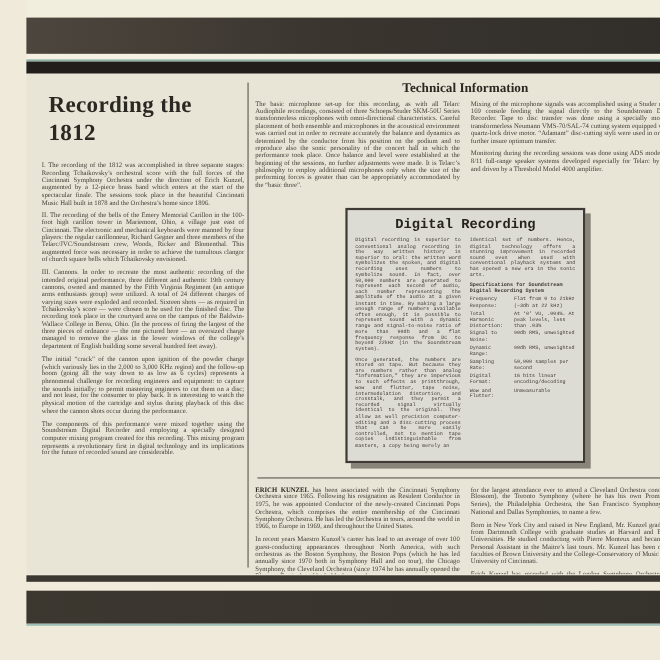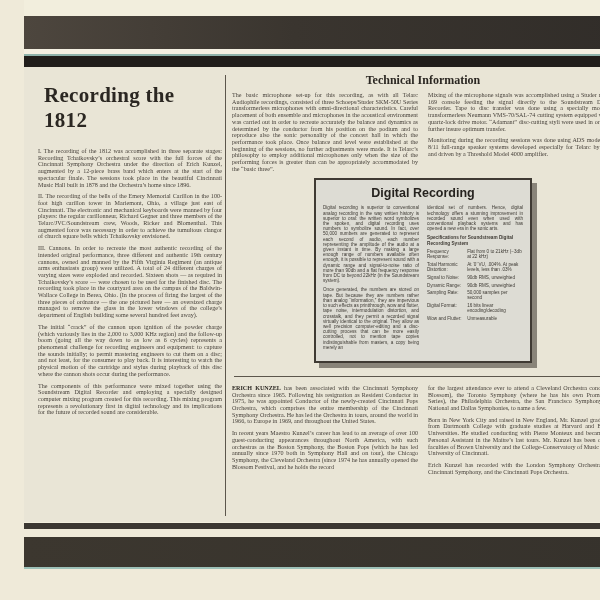--- a/index.html
+++ b/index.html
@@ -15,23 +15,23 @@
   .page{height:455px;background:#e9e5d6;position:relative;overflow:hidden;}
   .vdivider{position:absolute;left:201px;top:8px;bottom:6px;width:1px;background:#5c564c;}
   .leftcol{position:absolute;left:14px;top:16px;width:184px;}
   .main-title{font-size:21px;font-weight:bold;color:#2b2722;letter-spacing:.3px;margin:0 0 15px 6px;}
   p.body{font-size:6.1px;line-height:6.7px;text-align:justify;margin:0 0 5px 0;}
   .rightregion{position:absolute;left:208px;right:10px;top:2px;}
   .tech-heading{font-size:12px;font-weight:bold;color:#2b2722;text-align:center;margin:4px 0 4px 0;}
   .twocol{display:flex;gap:10px;}
   .twocol .col{flex:1;}
   
-  .dbox{width:200px;margin:1px auto 0;background:#dddcd4;border:2px solid #3f3a33;
+  .dbox{width:200px;margin:12px auto 0;background:#dddcd4;border:2px solid #3f3a33;
         box-shadow:5px 5px 0 rgba(58,53,46,.55);padding:5px 7px 7px;
-        font-family:Liberation Sans, sans-serif;color:#3e3a34;}
+        font-family:Liberation Mono, monospace;color:#3e3a34;}
   .dbox-title{font-size:12.5px;font-weight:bold;text-align:center;color:#26231f;margin:1px 0 5px;}
   .dbox-cols{display:flex;gap:8px;}
   .dbox-cols .col{flex:1;}
   p.boxtext{font-size:4.6px;line-height:5.2px;text-align:justify;margin:0 0 4px 0;}
   .specs-heading{font-size:4.7px;line-height:5.3px;font-weight:bold;margin:4px 0 3px;}
   .spec-row{display:flex;font-size:4.6px;line-height:5.2px;margin-bottom:2.5px;}
   .spec-label{width:40%;padding-right:3px;}
   .spec-value{width:60%;}
   .hdivider{border:none;border-top:1px solid #5c564c;margin:13px 2px 8px;}
   strong.lead{font-weight:bold;color:#2b2722;}

